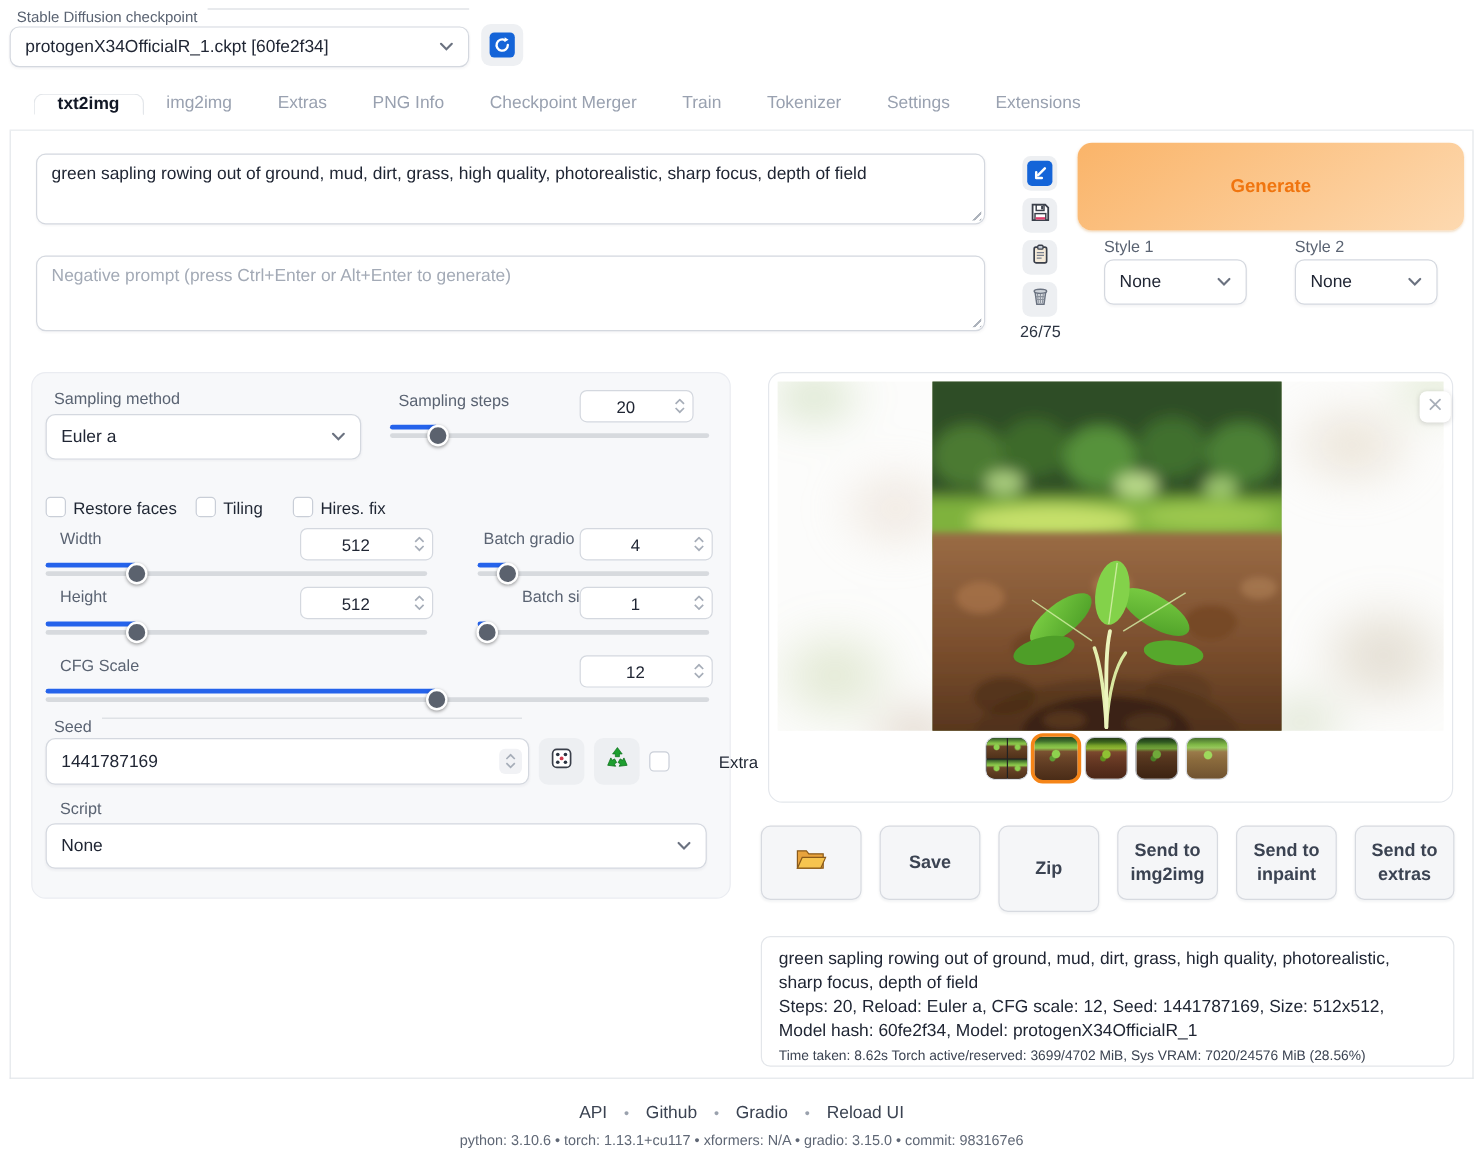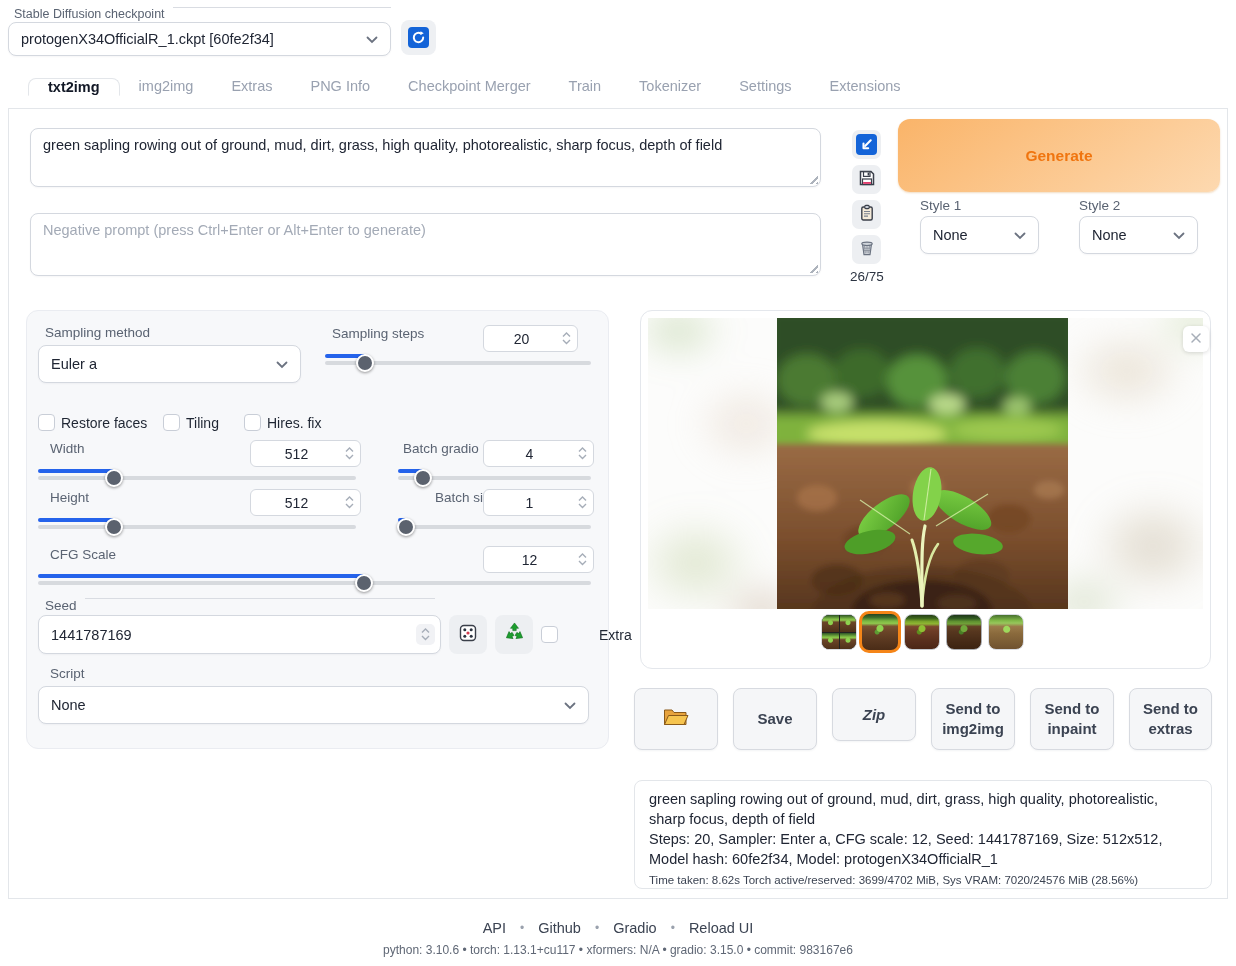--- a/index.html
+++ b/index.html
@@ -535,36 +535,36 @@
     <span>
       <svg width="26" height="20" viewBox="0 0 26 20">
         <path d="M1.5 3 H9 L11 5.5 H23 V17.5 H1.5 Z" fill="#e8a33d" stroke="#8a5a1a" stroke-width="1"></path>
         <path d="M1.5 17.5 L5.5 8.5 H25 L21 17.5 Z" fill="#f6c44f" stroke="#8a5a1a" stroke-width="1"></path>
       </svg>
     </span>
   </div>
   <div class="abs gray-btn" style="left:733px; top:688px; width:84px; height:62px;">
     <span>Save</span>
   </div>
-  <div class="abs gray-btn" style="left:832px; top:688px; width:84px; height:53px;font-style:italic;">
+  <div class="abs gray-btn" style="left:832px; top:688px; width:84px; height:72px;">
     <span>Zip</span>
   </div>
   <div class="abs gray-btn" style="left:931px; top:688px; width:84px; height:62px; padding:0 10px;">
     <span>Send to img2img</span>
   </div>
   <div class="abs gray-btn" style="left:1030px; top:688px; width:84px; height:62px; padding:0 10px;">
     <span>Send to inpaint</span>
   </div>
   <div class="abs gray-btn" style="left:1129px; top:688px; width:83px; height:62px; padding:0 10px;">
     <span>Send to extras</span>
   </div>
 
   <div class="abs info-card" style="left:634px; top:780px; width:578px; height:109px;">
     <div class="info-text">green sapling rowing out of ground, mud, dirt, grass, high quality, photorealistic, sharp focus, depth of field</div>
-    <div class="info-text">Steps: 20, Sampler: Enter a, CFG scale: 12, Seed: 1441787169, Size: 512x512, Model hash: 60fe2f34, Model: protogenX34OfficialR_1</div>
+    <div class="info-text">Steps: 20, Reload: Euler a, CFG scale: 12, Seed: 1441787169, Size: 512x512, Model hash: 60fe2f34, Model: protogenX34OfficialR_1</div>
     <div class="perf-text">Time taken: 8.62s  Torch active/reserved: 3699/4702 MiB, Sys VRAM: 7020/24576 MiB (28.56%)</div>
   </div>
 
   <div class="abs footer-links" style="left:0; top:920px; width:1236px;">
     <span class="flink">API</span>
     <span class="dot">•</span>
     <span class="flink">Github</span>
     <span class="dot">•</span>
     <span class="flink">Gradio</span>
     <span class="dot">•</span>

